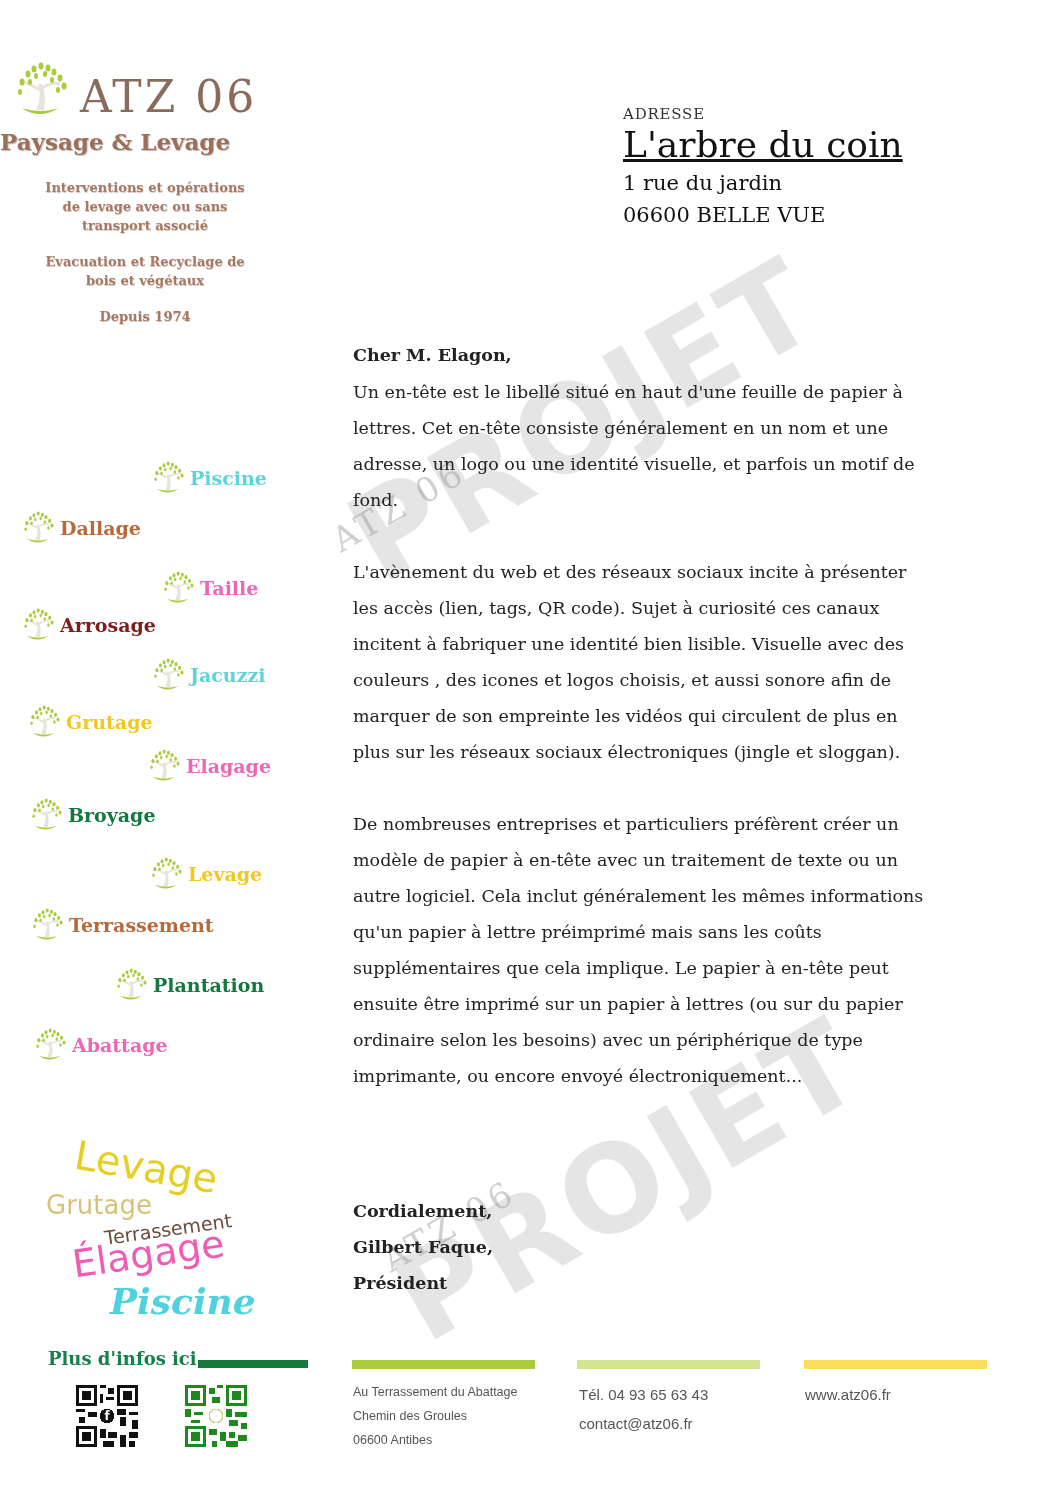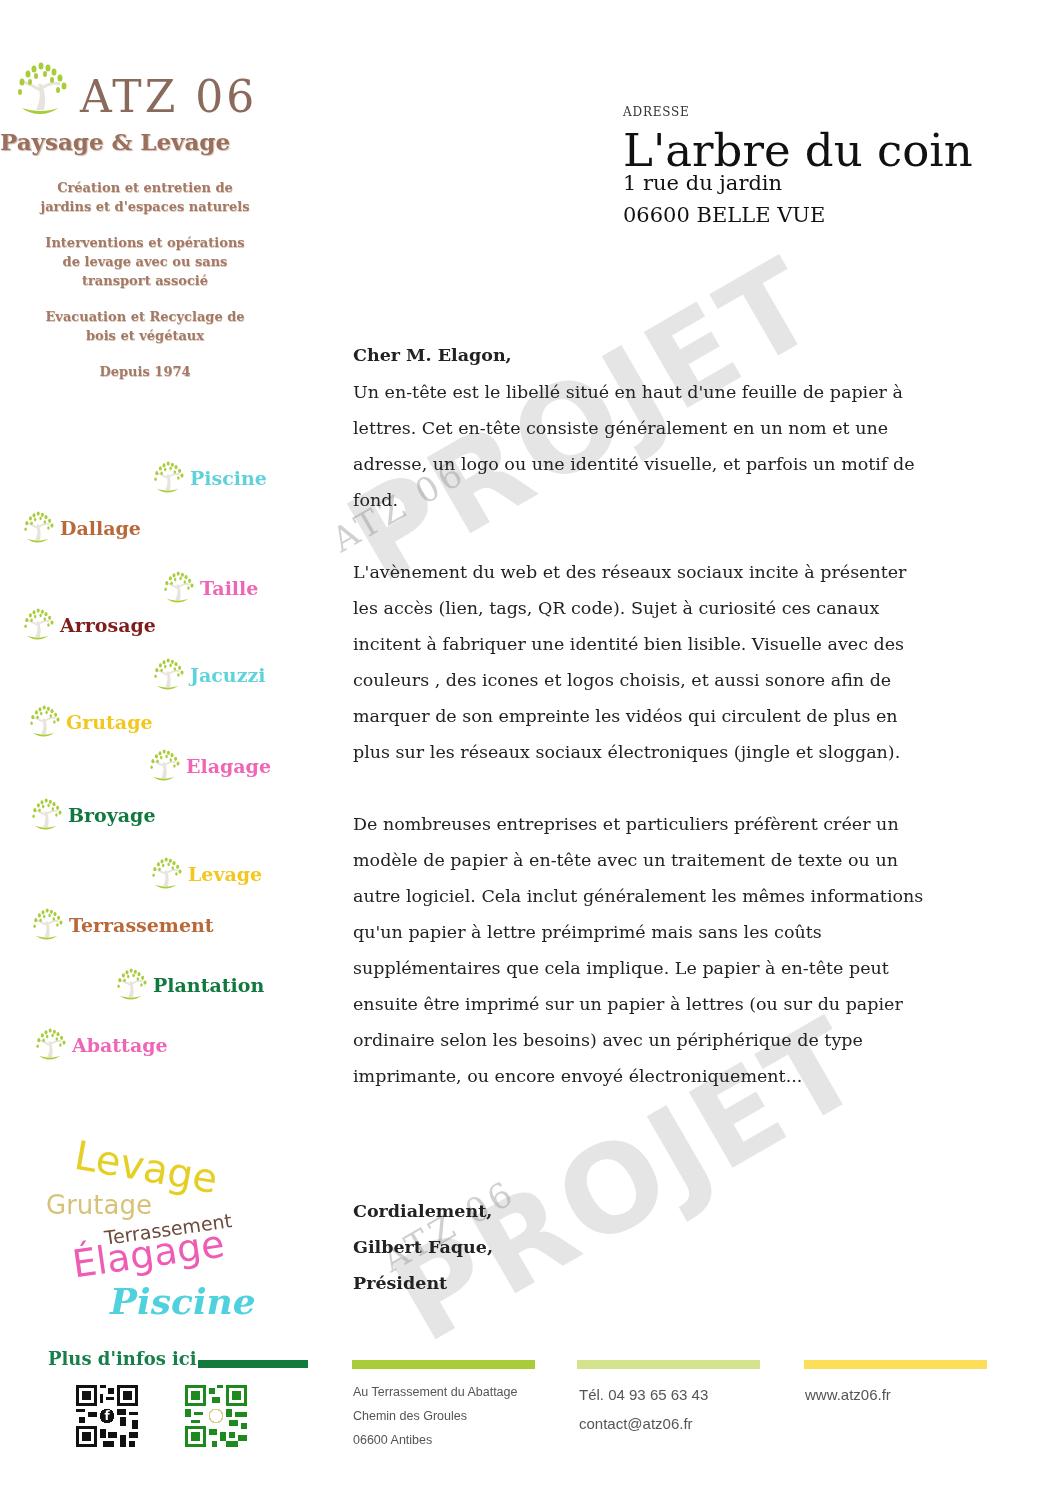--- a/index.html
+++ b/index.html
@@ -20,22 +20,22 @@
   
   .cloud { left:40px; top:1140px; width:220px; height:190px; }
   .cloud span { position:absolute; font-family:"DejaVu Sans", sans-serif; white-space:nowrap; }
 
   
   .plus-infos { left:48px; top:1348px; font-weight:bold; font-size:18px; color:#17804a; white-space:nowrap; }
   .plus-bar { left:198px; top:1360px; width:110px; height:8px; background:#147a3b; }
   .qr { top:1385px; width:62px; height:62px; }
 
   
-  .adresse-label { left:623px; top:105px; font-size:12px; letter-spacing:0.8px; color:#333; }
-  .recipient-name { left:623px; top:124px; font-size:45px; color:#111; white-space:nowrap; }
+  .adresse-label { left:623px; top:105px; font-size:15px; letter-spacing:0.8px; color:#333; }
+  .recipient-name { left:623px; top:124px; font-size:36px; color:#111; white-space:nowrap;text-decoration:underline; }
   .recipient-line { left:623px; font-size:21px; color:#111; white-space:nowrap; }
 
   
   .letter { left:353px; top:337px; width:580px; font-size:17.5px; line-height:36px; color:#222; }
   .letter .greet { font-weight:bold; margin-bottom:1px; }
   .letter p { margin:0 0 36px 0; }
   .closing { left:353px; top:1193px; font-weight:bold; font-size:17.5px; line-height:36px; color:#222; }
 
   
   .wm-projet { font-family:"DejaVu Sans", sans-serif; font-weight:bold; color:rgba(180,180,180,0.35); transform:rotate(-30deg); transform-origin:left bottom; white-space:nowrap; letter-spacing:4px; pointer-events:none; }
@@ -82,21 +82,20 @@
 <div class="abs wm-projet" style="left:440px; top:1230px; font-size:120px;">PROJET</div>
 <div class="abs wm-atz" style="left:395px; top:1240px; font-size:34px;">ATZ 06</div>
 
 <svg class="abs logo-tree">
     <use href="#tree"></use>
   </svg>
 <div class="abs logo-text">ATZ 06</div>
 <div class="abs brand-sub">Paysage &amp; Levage</div>
 
 <div class="abs services-desc">
-  <p style="padding:0 12px;">Création et entretien de jardins et d'espaces naturels</p>
   <p style="padding:0 18px;">Interventions et opérations de levage avec ou sans transport associé</p>
   <p style="padding:0 22px;">Evacuation et Recyclage de bois et végétaux</p>
   <p>Depuis 1974</p>
 </div>
 
 <div class="abs tag" style="left:152px; top:460px; color:#5fd3dc;">
   <svg class="tree">
       <use href="#tree"></use>
     </svg>
   <span>Piscine</span>

